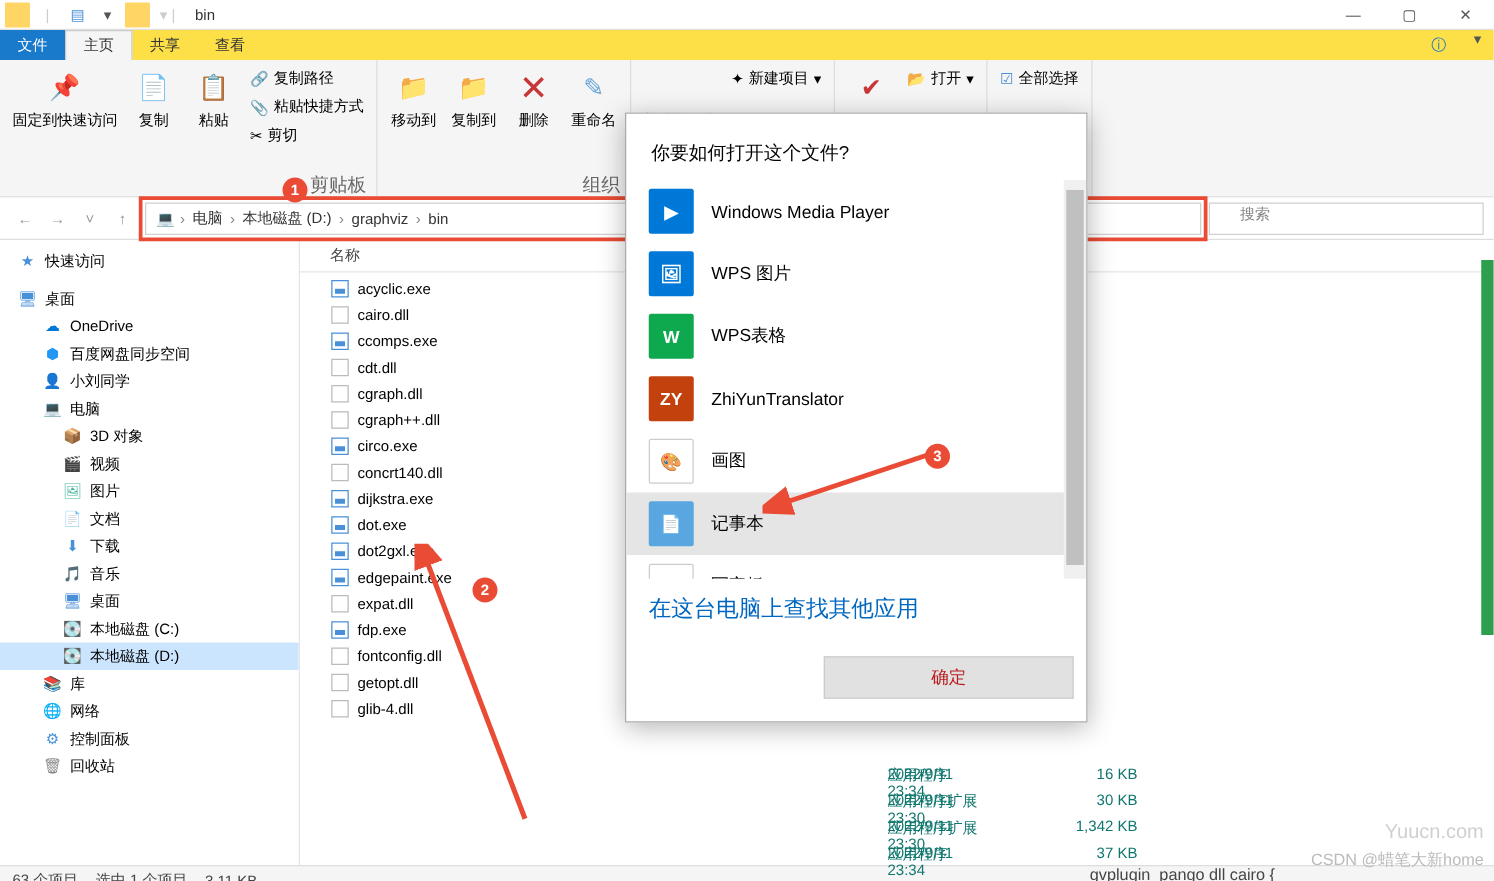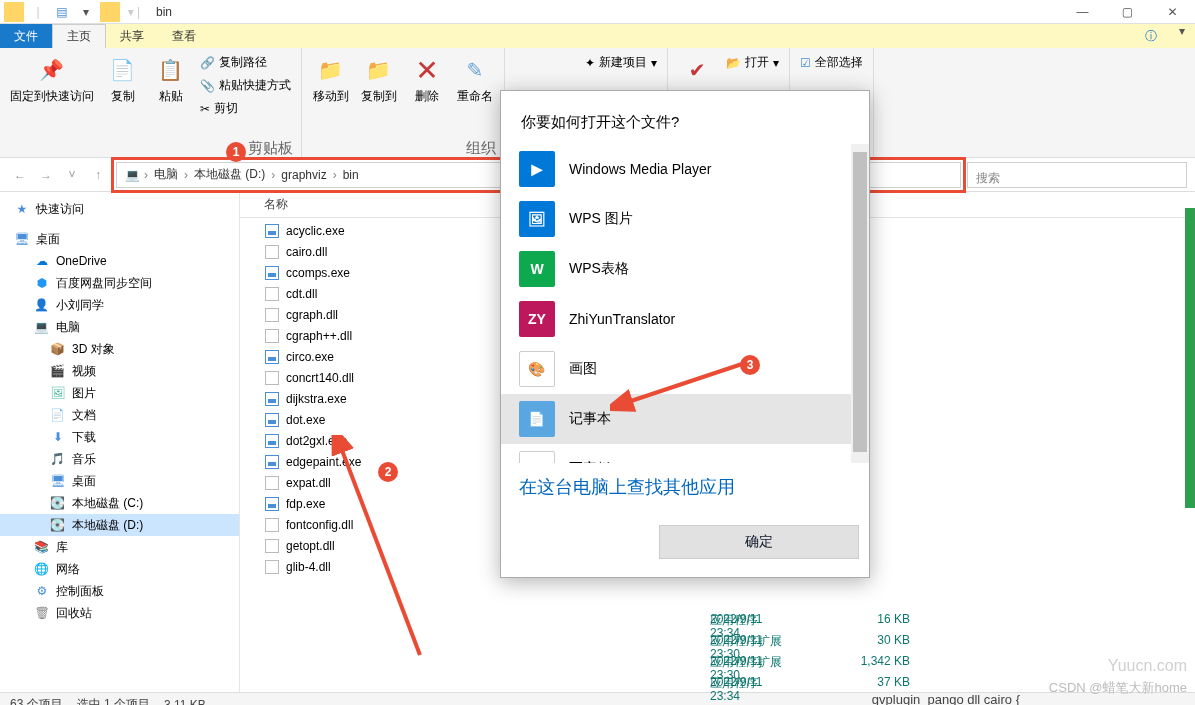--- a/index.html
+++ b/index.html
@@ -8,21 +8,21 @@
 
 .titlebar { height: 24px; background: #fff; display: flex; align-items: center; border-bottom: 1px solid #e0e0e0; }
 .titlebar .qat { display: flex; gap: 4px; padding: 0 4px; }
 .titlebar .qat span { width: 20px; height: 20px; display: inline-flex; align-items: center; justify-content: center; }
 .titlebar .folder-icon { width: 14px; height: 12px; background: #ffd666; border-radius: 1px; }
 .titlebar .title { margin-left: 8px; color: #333; }
 .winbtns { margin-left: auto; display: flex; }
 .winbtns div { width: 45px; height: 24px; display: flex; align-items: center; justify-content: center; color: #555; }
 
 
-.tabs { height: 24px; background: #fef9c3; display: flex; align-items: stretch; }
+.tabs { height: 24px; background: #fde047; display: flex; align-items: stretch; }
 .tab { padding: 2px 14px; font-size: 12px; color: #333; display: flex; align-items: center; }
 .tab.file { background: #1979ca; color: #fff; }
 .tab.active { border: 1px solid #ccc; border-bottom: none; background: #f5f5f5; }
 .help { margin-left: auto; width: 24px; display: flex; align-items: center; justify-content: center; color: #1979ca; padding-right: 12px; }
 
 
 .ribbon { height: 110px; background: #f5f5f5; border-bottom: 1px solid #ddd; display: flex; }
 .rgroup { border-right: 1px solid #ddd; padding: 4px 8px 2px 8px; display: flex; flex-direction: column; }
 .rgroup-body { flex: 1; display: flex; gap: 6px; }
 .rgroup-label { text-align: right; color: #666; font-size: 15px; height: 16px; }
@@ -32,21 +32,21 @@
 .rcol { display: flex; flex-direction: column; gap: 2px; }
 
 
 .addrbar { height: 34px; background: #fff; display: flex; align-items: center; gap: 6px; padding: 4px 8px; border-bottom: 1px solid #ddd; position: relative; z-index: 5; }
 .navbtns { display: flex; gap: 2px; }
 .navbtns div { width: 24px; height: 24px; display: flex; align-items: center; justify-content: center; color: #999; }
 .addr { flex: 1; border: 1.5px solid #d0d0d0; height: 26px; display: flex; align-items: center; padding: 0 8px; gap: 4px; position: relative; }
 .addr.highlight { outline: 3px solid #e94b35; outline-offset: 2px; }
 .addr .crumb { color: #333; padding: 0 2px; }
 .addr .sep { color: #888; }
-.searchbox { width: 220px; border: 1px solid #d0d0d0; height: 26px; display: flex; align-items: flex-end; padding: 0 8px; color: #888; }
+.searchbox { width: 220px; border: 1px solid #d0d0d0; height: 26px; display: flex; align-items: flex-start; padding: 0 24px; color: #888; }
 
 
 .main { position: relative; height: 500px; display: flex; background: #fff; }
 .sidebar { width: 240px; border-right: 1px solid #e5e5e5; padding: 6px 0; overflow: hidden; }
 .sideitem { height: 22px; display: flex; align-items: center; gap: 6px; padding-left: 14px; }
 .sideitem.sel { background: #cce5ff; }
 .sideitem .sicon { width: 16px; height: 16px; display: inline-flex; align-items: center; justify-content: center; font-size: 12px; }
 .indent1 { padding-left: 34px; }
 .indent2 { padding-left: 50px; }
 
@@ -74,21 +74,21 @@
 .dialog-title { font-size: 15px; padding: 22px 20px 12px 20px; color: #000; }
 .dialog-list { flex: 1; overflow: hidden; position: relative; }
 .dialog-scroll { position: absolute; right: 0; top: 0; bottom: 0; width: 18px; background: #f0f0f0; }
 .dialog-scroll .thumb { position: absolute; left: 2px; right: 2px; top: 8px; height: 300px; background: #c0c0c0; }
 .dlgitem { height: 50px; display: flex; align-items: center; gap: 14px; padding: 0 18px; }
 .dlgitem.sel { background: #e5e5e5; }
 .dlgitem .dicon { width: 36px; height: 36px; background: #0078d7; display: flex; align-items: center; justify-content: center; color: #fff; font-weight: bold; font-size: 14px; border-radius: 2px; }
 .dlgitem .dlabel { font-size: 14px; color: #000; }
 .more-apps { color: #0067c0; font-size: 18px; padding: 12px 18px; }
 .dialog-footer { padding: 14px 18px 18px 18px; }
-.okbtn { width: 100%; height: 34px; background: #e1e1e1; border: 1px solid #ccc; font-size: 14px; color: #0f172a; margin-left: 140px; width: 200px; }
+.okbtn { width: 100%; height: 34px; background: #e1e1e1; border: 1px solid #ccc; font-size: 14px; color: #b91c1c; margin-left: 140px; width: 200px; }
 
 
 .anno-circle { position: absolute; width: 20px; height: 20px; background: #e94b35; border-radius: 50%; color: #fff; font-size: 12px; display: flex; align-items: center; justify-content: center; z-index: 200; font-weight: bold; }
 .anno-arrow { position: absolute; z-index: 150; pointer-events: none; }
 
 
 .wm1 { position: absolute; right: 8px; bottom: 30px; color: #d0d0d0; font-size: 16px; z-index: 90; }
 .wm2 { position: absolute; right: 8px; bottom: 8px; color: #bbb; font-size: 13px; z-index: 90; }
 .gvplugin { position: absolute; right: 175px; bottom: -2px; color: #444; font-size: 13px; z-index: 1; }
 .right-green { position: absolute; right: 0; top: 208px; width: 10px; height: 300px; background: #2e9e4f; z-index: 0; }
@@ -473,21 +473,21 @@
       </div>
       <div class="dlgitem">
         <div class="dicon" style="background: rgb(0, 120, 215);">🖼</div>
         <div class="dlabel">WPS 图片</div>
       </div>
       <div class="dlgitem">
         <div class="dicon" style="background: rgb(14, 168, 79);">W</div>
         <div class="dlabel">WPS表格</div>
       </div>
       <div class="dlgitem">
-        <div class="dicon" style="background: #be185d;">ZY</div>
+        <div class="dicon" style="background: #c2410c;">ZY</div>
         <div class="dlabel">ZhiYunTranslator</div>
       </div>
       <div class="dlgitem">
         <div class="dicon" style="background: rgb(255, 255, 255); border: 1px solid rgb(204, 204, 204); color: rgb(51, 51, 51);">🎨</div>
         <div class="dlabel">画图</div>
       </div>
       <div class="dlgitem sel">
         <div class="dicon" style="background: rgb(90, 166, 224);">📄</div>
         <div class="dlabel">记事本</div>
       </div>

